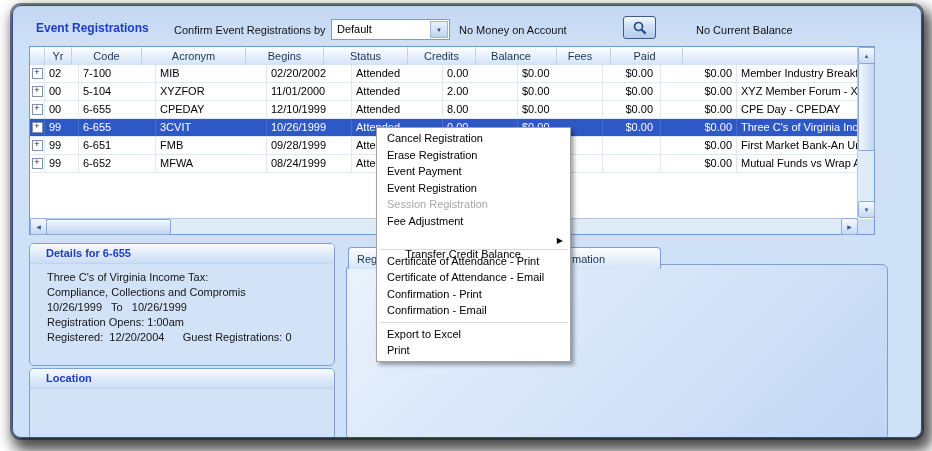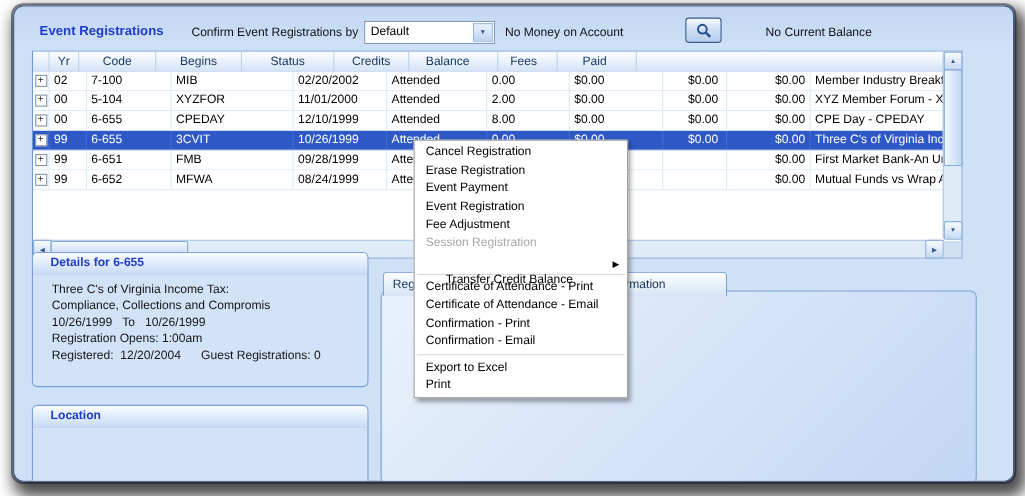--- a/index.html
+++ b/index.html
@@ -110,20 +110,21 @@
       <line x1="9.7" y1="9.7" x2="13.6" y2="13.6" stroke="#1f4f8f" stroke-width="2.2"></line>
     </svg>
   </button>
   <span class="t lbl" style="left:683px;top:18px">No Current Balance</span>
 
   <div class="grid">
     <div class="ghead">
       <div class="gh c-exp"></div>
       <div class="gh c-yr">Yr</div>
       <div class="gh c-code">Code</div>
+      <div class="gh c-acr">Acronym</div>
       <div class="gh c-beg">Begins</div>
       <div class="gh c-sta">Status</div>
       <div class="gh c-cre">Credits</div>
       <div class="gh c-bal">Balance</div>
       <div class="gh c-fee">Fees</div>
       <div class="gh c-pay">Paid</div>
     </div>
     <div class="gbody">
 
       <div class="grow">
@@ -218,21 +219,21 @@
       <div class="sbtn" style="left:0;top:154px">▼</div>
     </div>
     <div class="hscroll">
       <div class="sbtn" style="left:0;top:-1px">◀</div>
       <div class="hthumb"></div>
       <div class="sbtn" style="right:0;top:-1px">▶</div>
     </div>
     <div class="corner"></div>
   </div>
 
-  <div class="panel" style="left:16px;top:223px;width:304px;height:121px">
+  <div class="panel" style="left:16px;top:237px;width:304px;height:121px">
     <div class="phead">Details for 6-655</div>
     <div class="pbody">
       <div class="pline">Three C's of Virginia Income Tax:</div>
       <div class="pline">Compliance, Collections and Compromis</div>
       <div class="pline">10/26/1999   To   10/26/1999</div>
       <div class="pline">Registration Opens: 1:00am</div>
       <div class="pline">Registered:  12/20/2004      Guest Registrations: 0</div>
     </div>
   </div>
 
@@ -274,22 +275,22 @@
   <div class="fcombo" style="left:718px;top:375px">
     <div class="fval"></div>
     <div class="farr">▼</div>
   </div>
 
   <div class="menu">
     <div class="mi">Cancel Registration</div>
     <div class="mi">Erase Registration</div>
     <div class="mi">Event Payment</div>
     <div class="mi">Event Registration</div>
+    <div class="mi dis">Session Registration</div>
     <div class="mi">Fee Adjustment</div>
-    <div class="mi dis">Session Registration</div>
     <div class="mi">
       <span>Transfer Credit Balance</span>
       <span class="sarr">▶</span>
     </div>
     <div class="sep"></div>
     <div class="mi">Certificate of Attendance - Print</div>
     <div class="mi">Certificate of Attendance - Email</div>
     <div class="mi">Confirmation - Print</div>
     <div class="mi">Confirmation - Email</div>
     <div class="sep"></div>

